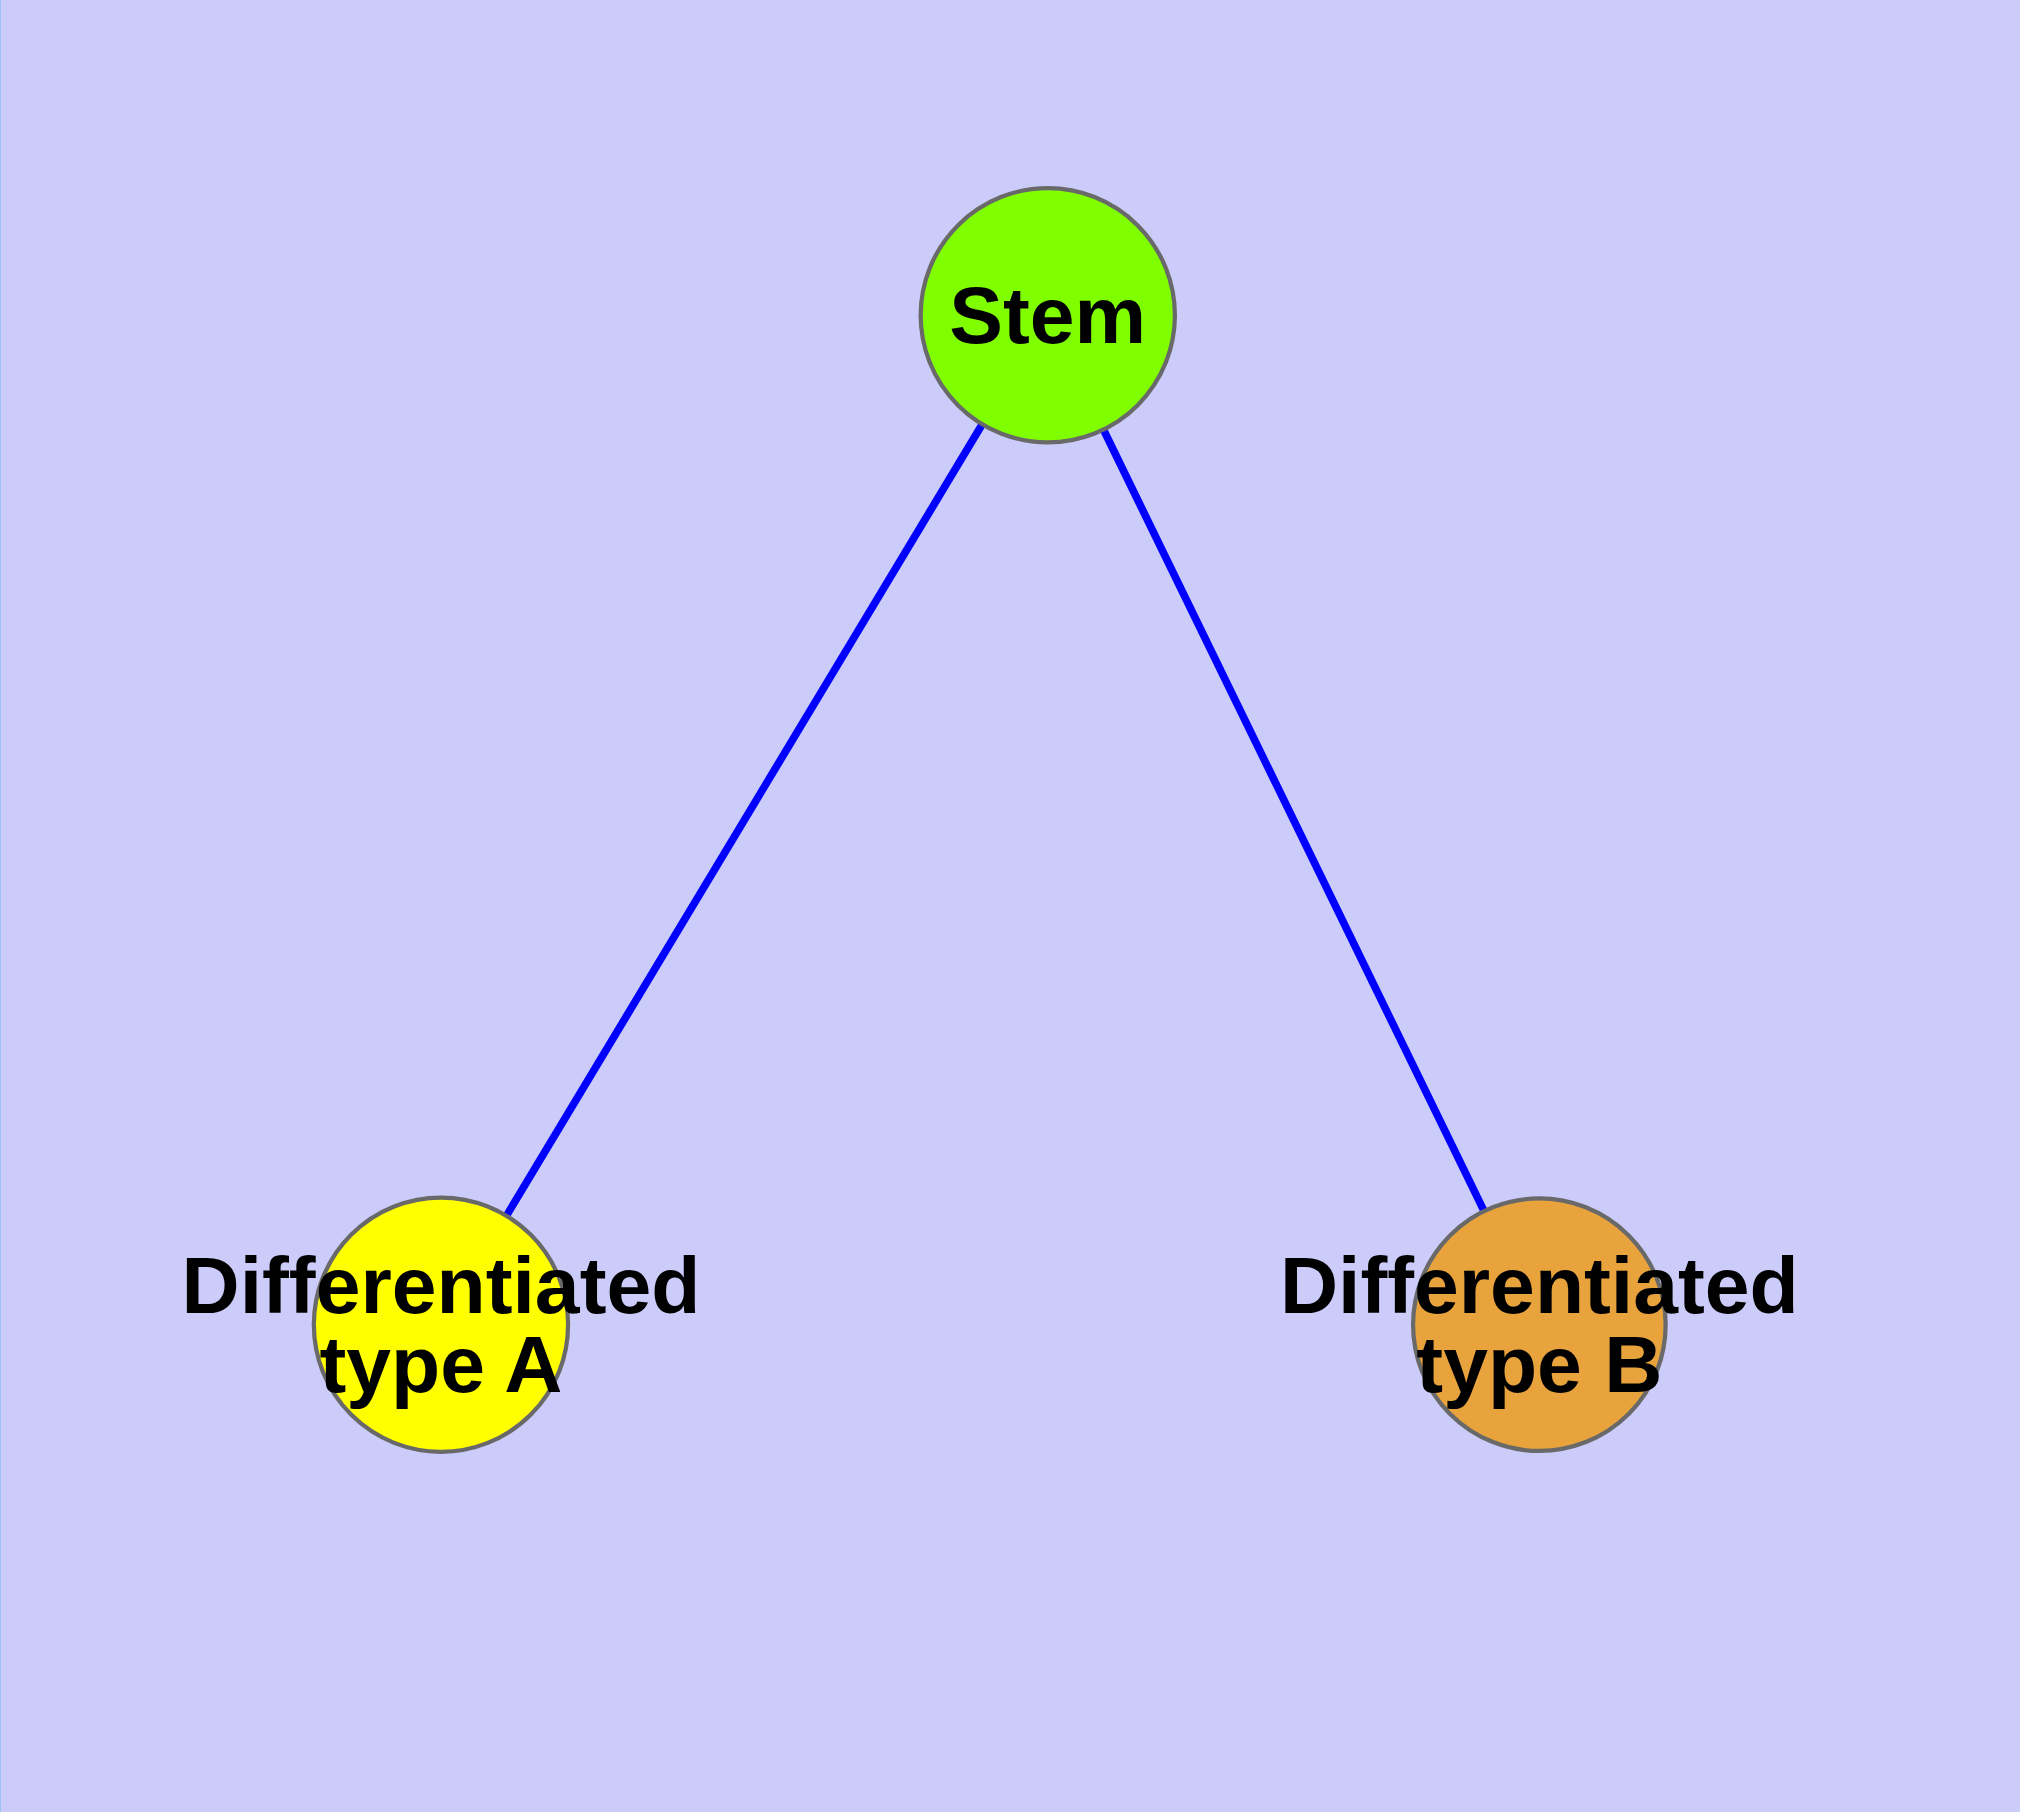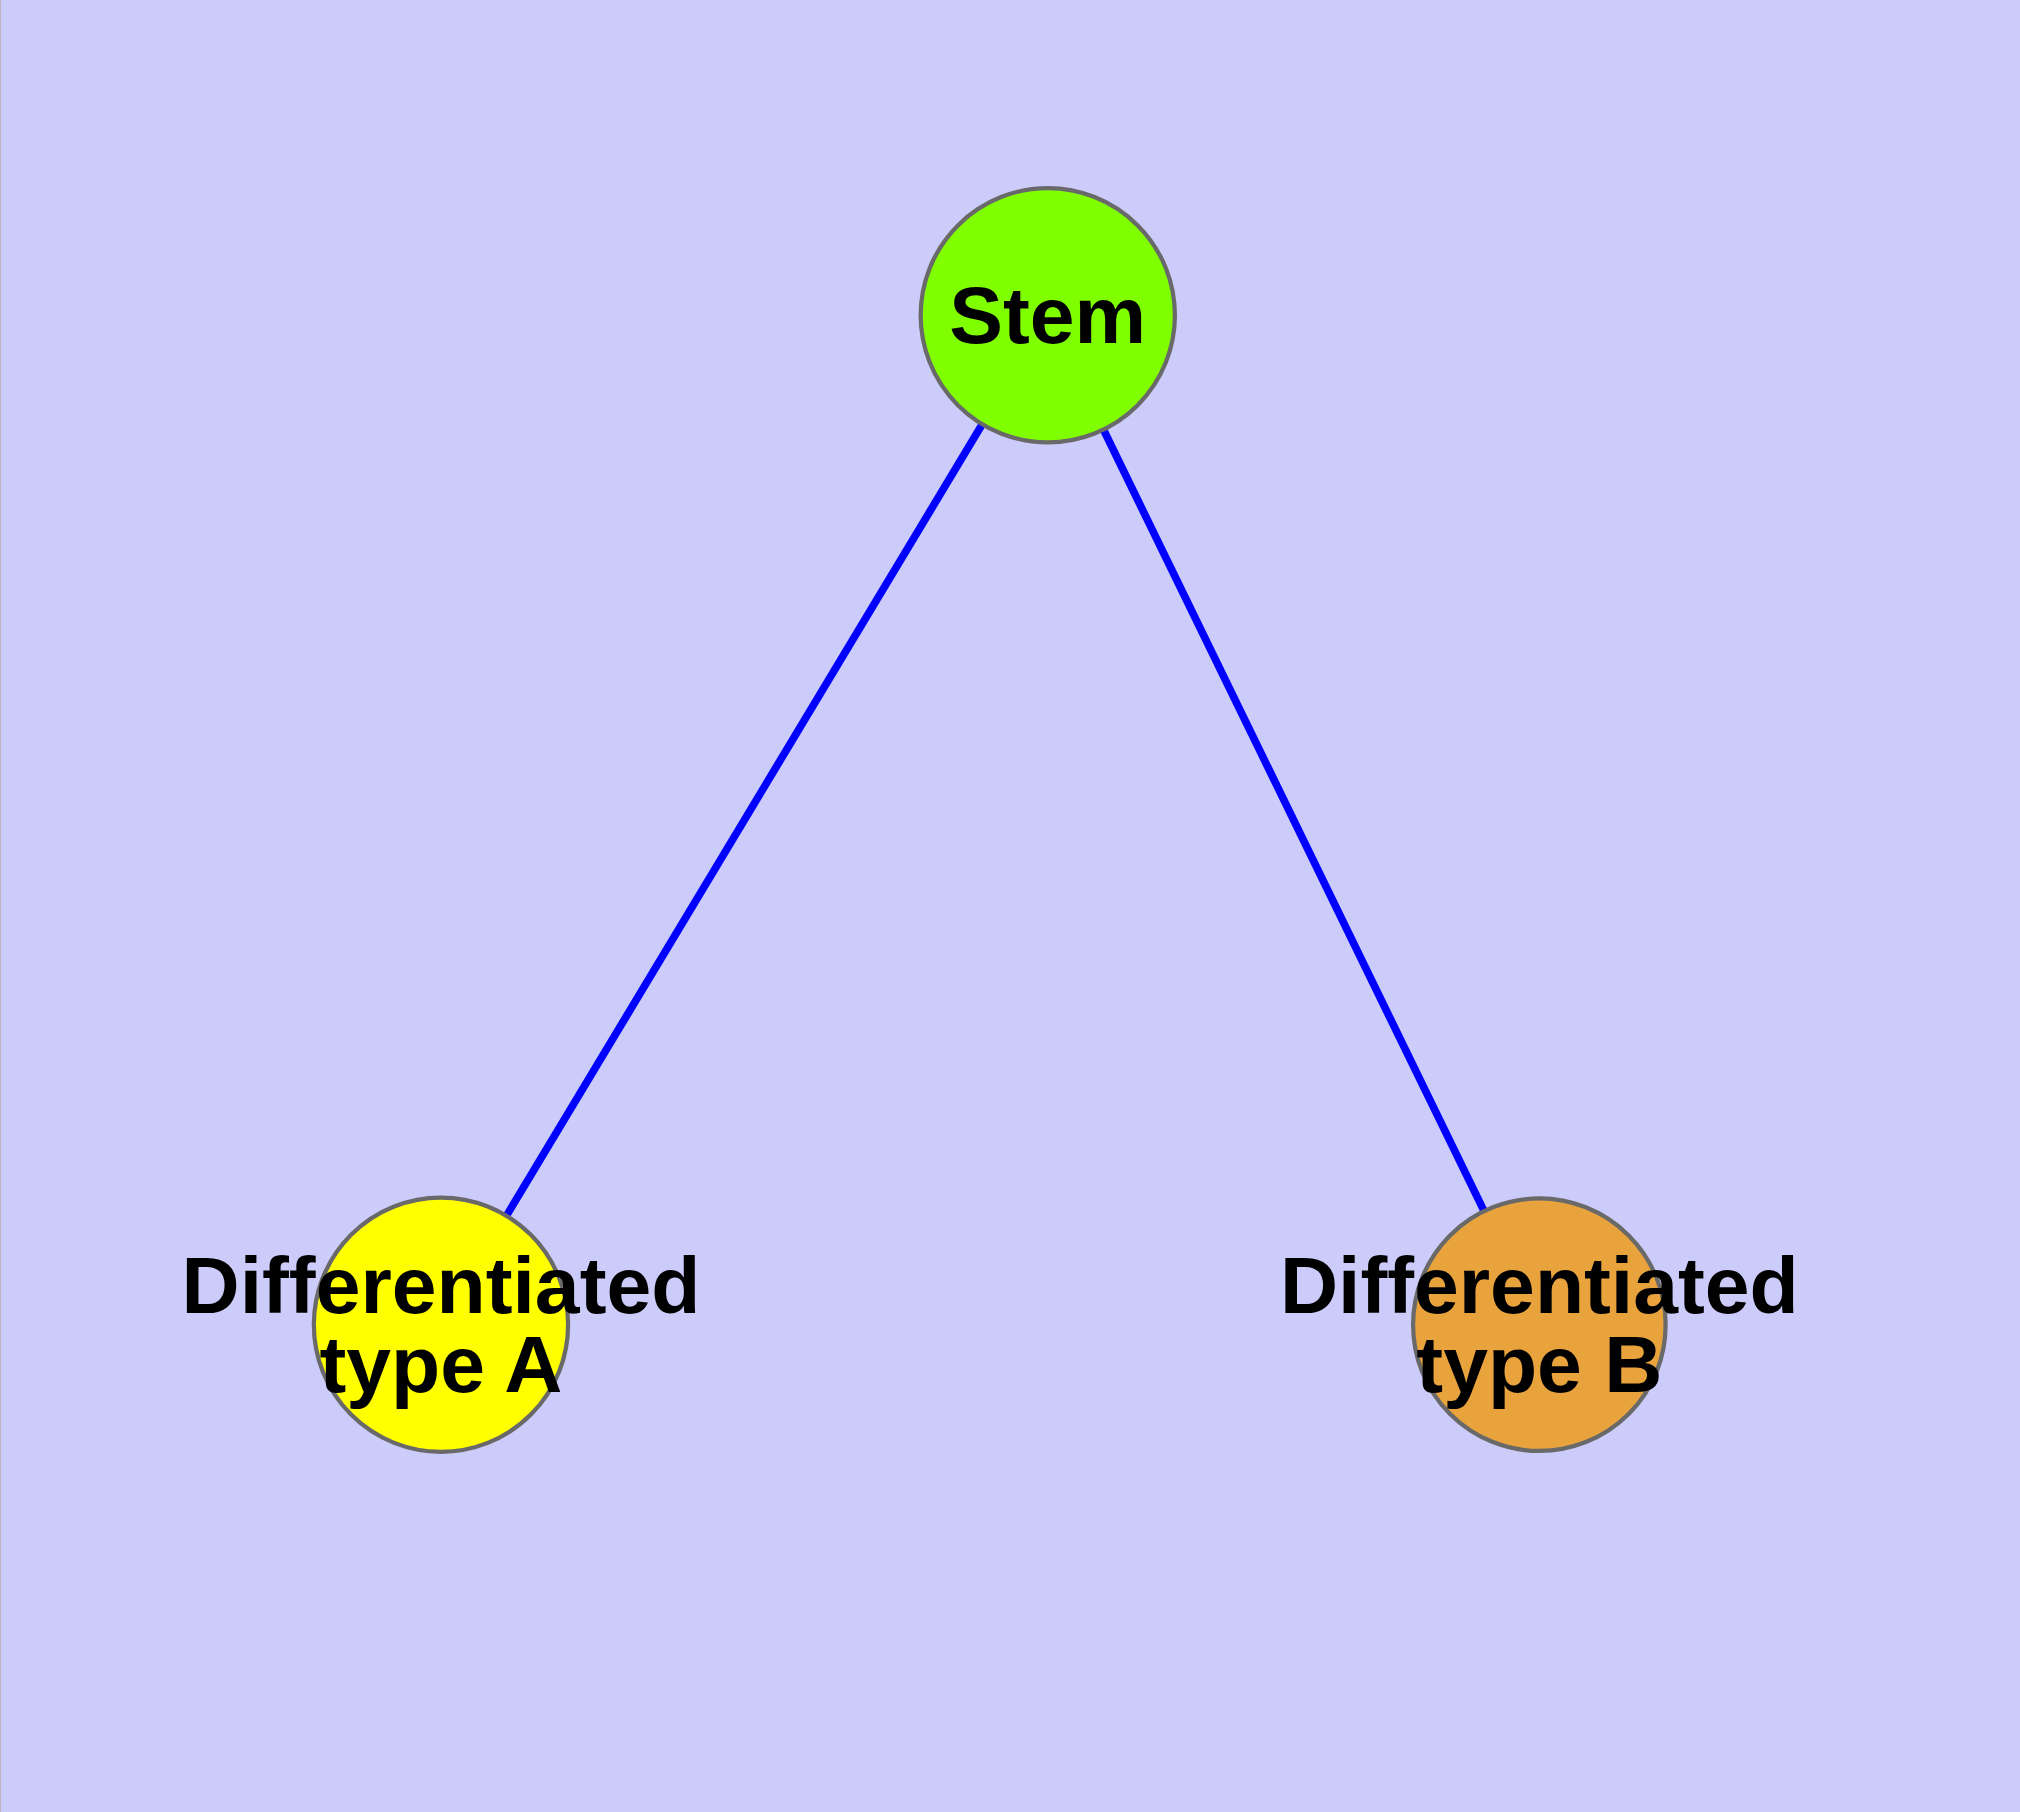--- a/index.html
+++ b/index.html
@@ -27,21 +27,21 @@
     font-weight: bold;
     fill: #000000;
     text-anchor: middle;
     dominant-baseline: auto;
     white-space: pre;
   }
 </style>
 </head>
 <body>
 
-<div id="canvas" style="background: #a16207; width: 2021px; height: 1812px; text-decoration: underline;">
+<div id="canvas" style="background: #0ea5e9; width: 2021px; height: 1812px; text-decoration: underline;">
   <svg id="graph-svg" viewBox="0 0 2384 2138" xmlns="http://www.w3.org/2000/svg" style="width: 2021px; height: 1812px;">
 
     <rect id="bg-rect" x="0" y="0" width="2384" height="2138" fill="#ccccfa"></rect>
 
     <g id="edges-layer">
         <line x1="1160.775495516115" y1="497.12902910657436" x2="595.2245044838852" y2="1437.8709708934257" stroke="#0000ff" stroke-width="9" stroke-linecap="butt"></line>
         <line x1="1299.9229800603339" y1="503.262533192858" x2="1752.5148485702164" y2="1432.6365252536684" stroke="#0000ff" stroke-width="9" stroke-linecap="butt"></line>
       </g>
     <g id="nodes-layer">
         <circle cx="1236" cy="372" r="150" fill="#80ff00" stroke="#696969" stroke-width="5"></circle>

